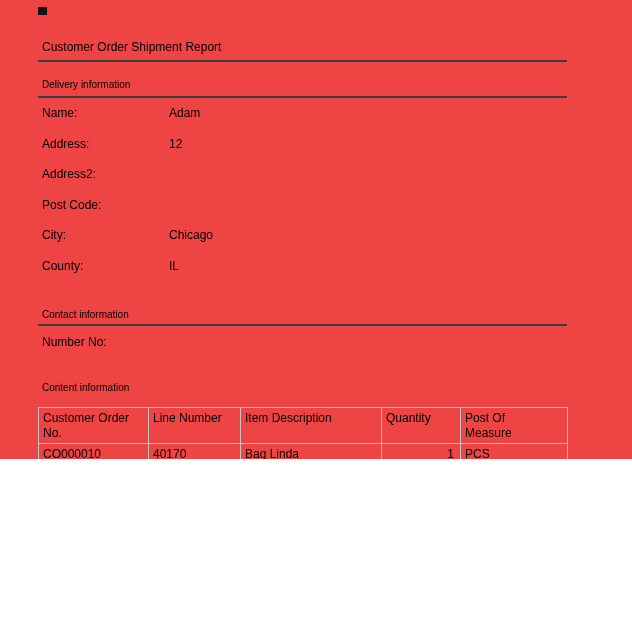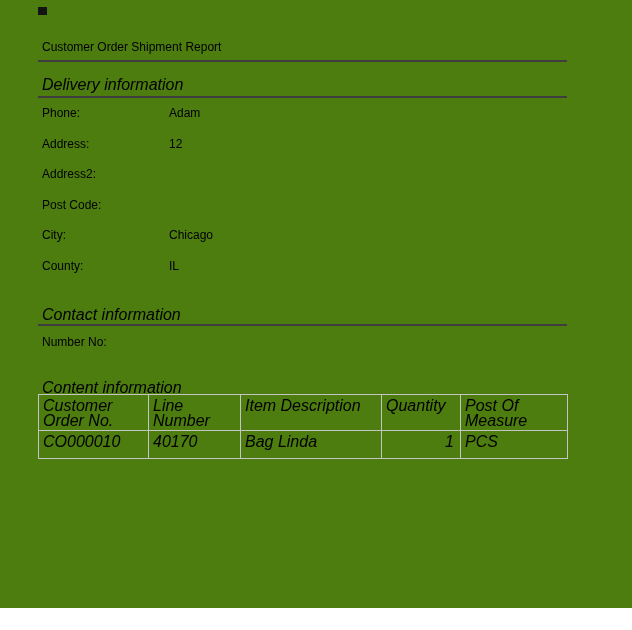--- a/index.html
+++ b/index.html
@@ -1,46 +1,46 @@
 <!DOCTYPE html>
 <html><head>
 <meta charset="utf-8">
 <style>
   html,body { margin:0; padding:0; background:#ffffff; }
   .canvas {
-    position:relative; width:632px; height:608px; background:#4d7c0f;
+    position:relative; width:632px; height:459px; background:#ef4444;
     font-family:"Liberation Sans","DejaVu Sans",sans-serif;
     color:#000000; font-size:12px; overflow:hidden;
   }
   .cursor-mark {
     position:absolute; left:38px; top:7px; width:9px; height:8px;
     background:#141414;
   }
   .report { position:absolute; left:38px; top:0; width:529px; }
 
   .title { margin-top:41px; padding-left:4px; font-size:12px; line-height:13px; }
   .rule { height:2px; background:#3e3e3e; }
   .rule.r1 { margin-top:6px; }
-  .heading { padding-left:4px; font-size:16px; line-height:13px;font-style:italic; }
+  .heading { padding-left:4px; font-size:10px; line-height:13px; }
   .heading.h-delivery { margin-top:16px; }
   .rule.r2 { margin-top:5px; }
   .fields { margin-top:9px; }
   .frow { display:flex; height:13px; line-height:13px; margin-bottom:17.5px; padding-left:4px; }
   .frow .lbl { width:127px; flex:0 0 127px; }
   .frow .val { flex:1; }
 
   .heading.h-contact { margin-top:35px; }
   .rule.r3 { margin-top:3px; }
   .fields.contact { margin-top:10px; }
 
   .heading.h-content { margin-top:32px; }
 
   table.content-table {
-    border-collapse:collapse; table-layout:fixed;
-    width:529px; font-size:16px;font-style:italic;
+    margin-top:13px; border-collapse:collapse; table-layout:fixed;
+    width:529px; font-size:12px;
   }
   .content-table th, .content-table td {
     border:1.5px solid #c4c4c4; padding:3px 4px 2px 4px;
     vertical-align:top; text-align:left; font-weight:normal;
     line-height:15px; overflow:hidden;
   }
   .content-table thead tr { height:33px; }
   .content-table tbody tr { height:28px; }
   .content-table td.qty { text-align:right; padding-right:6px; }
   .content-table th .wrap-narrow { display:inline-block; max-width:72px; }
@@ -55,21 +55,21 @@
   <div class="report">
 
     <div class="title">Customer Order Shipment Report</div>
     <div class="rule r1"></div>
 
     <div class="heading h-delivery">Delivery information</div>
     <div class="rule r2"></div>
 
     <div class="fields">
       <div class="frow">
-        <span class="lbl">Phone:</span>
+        <span class="lbl">Name:</span>
         <span class="val">Adam</span>
       </div>
       <div class="frow">
         <span class="lbl">Address:</span>
         <span class="val">12</span>
       </div>
       <div class="frow">
         <span class="lbl">Address2:</span>
         <span class="val"></span>
       </div>

